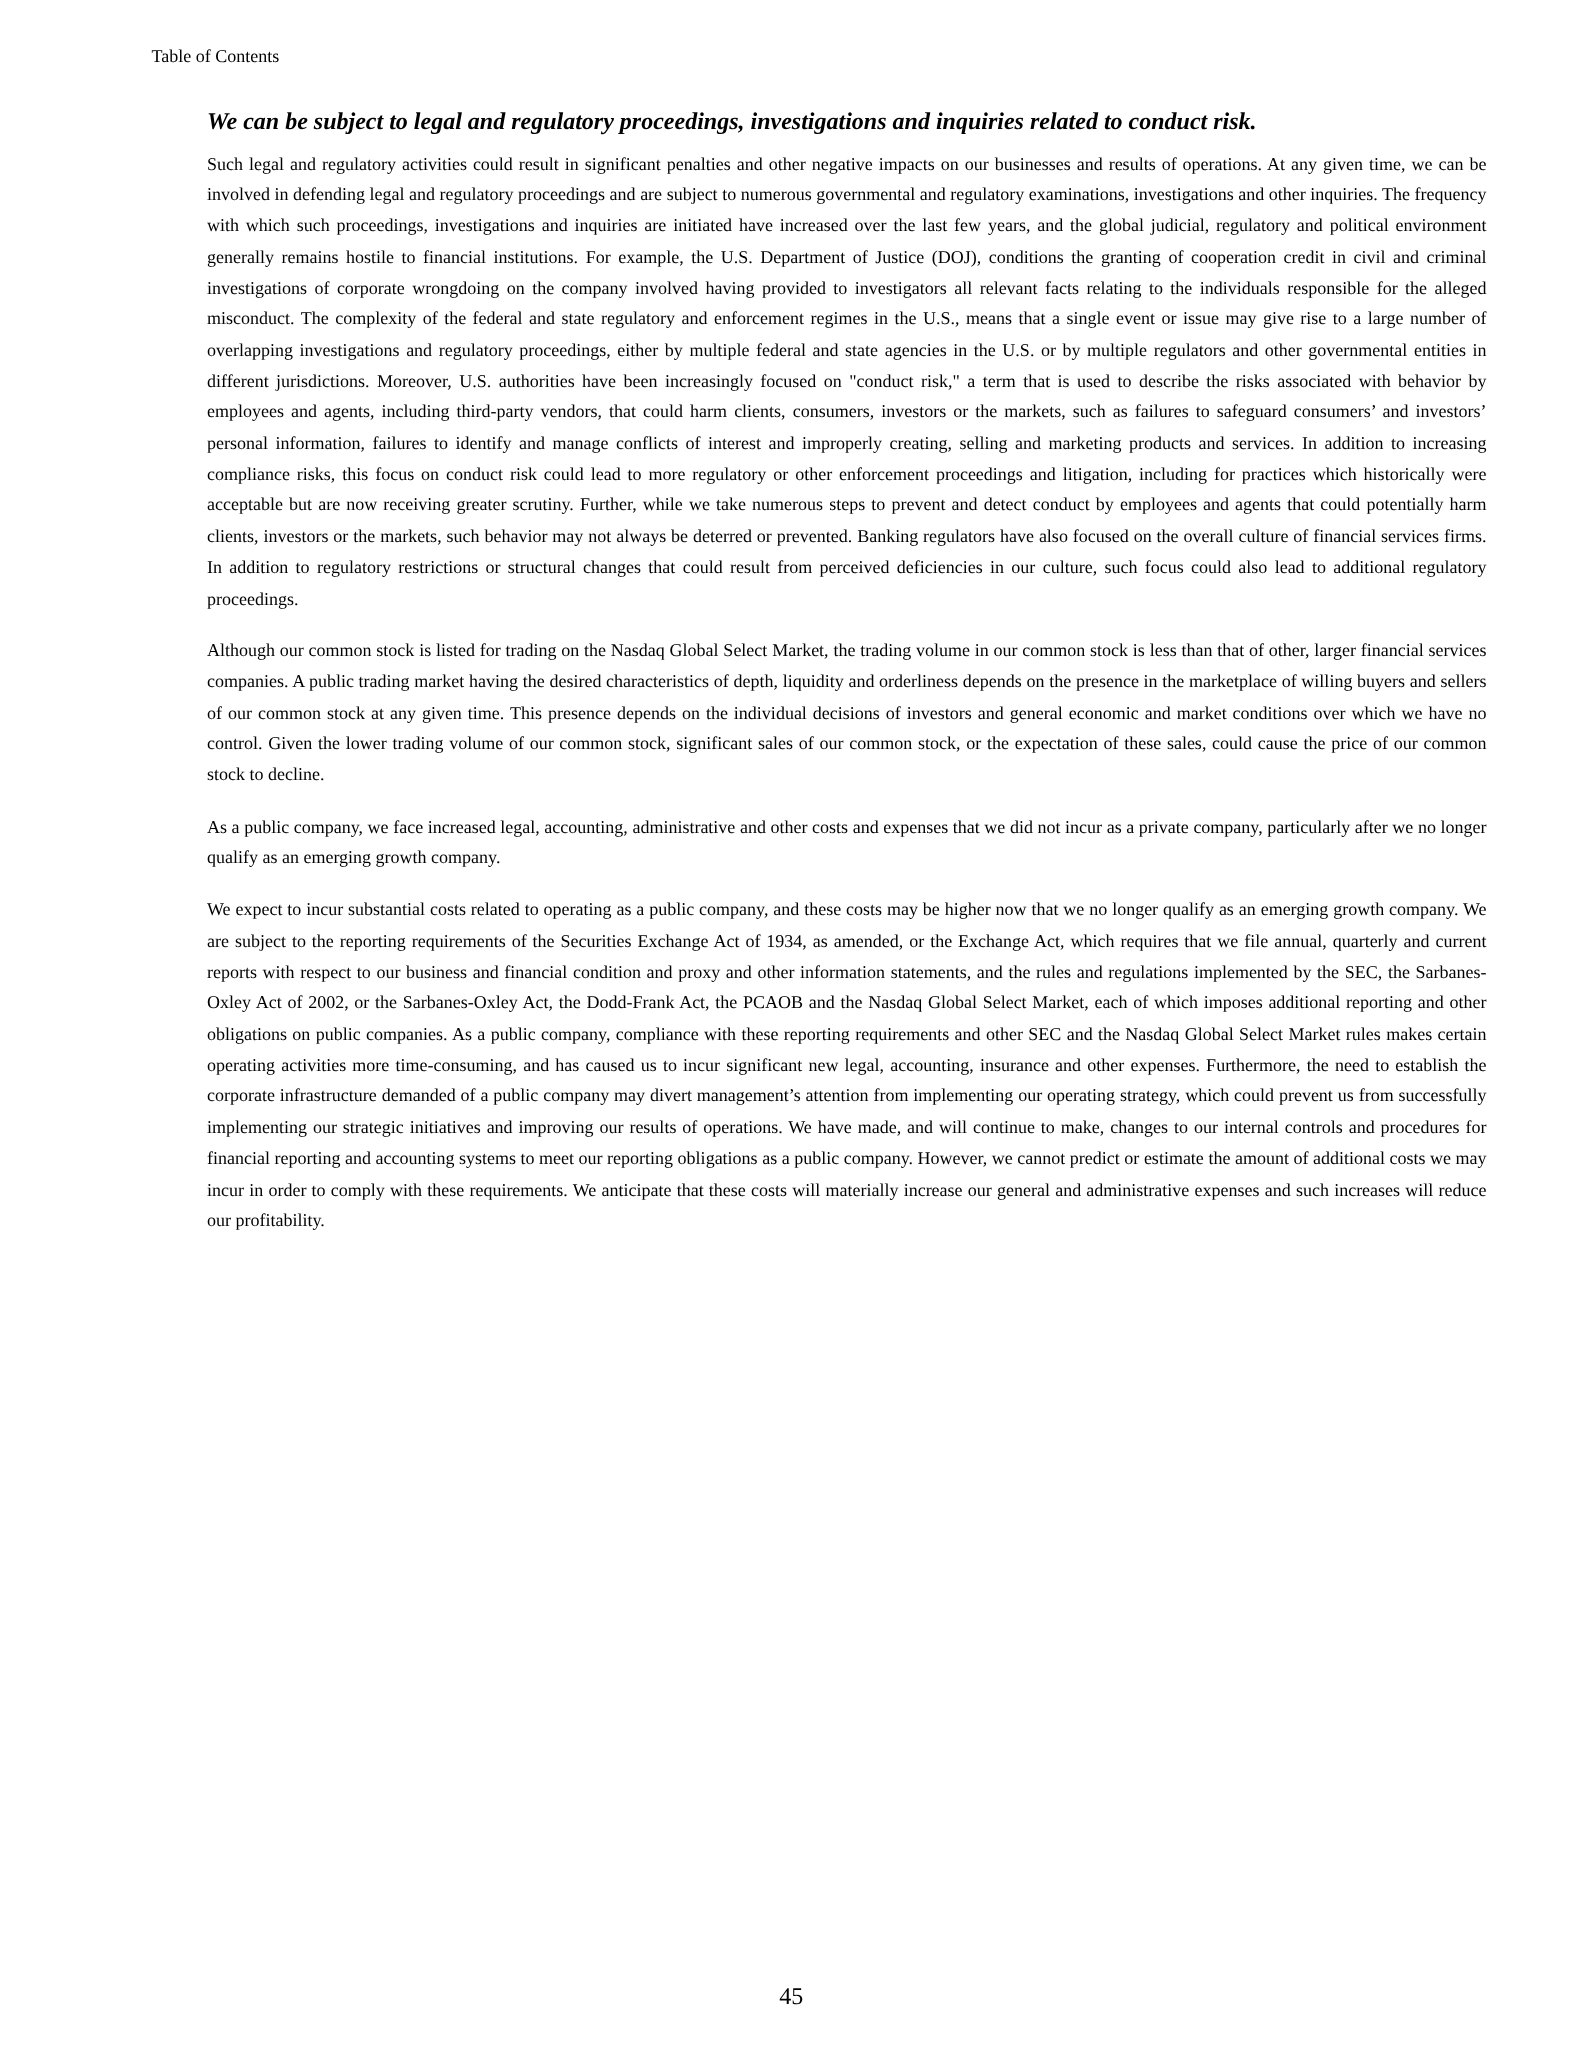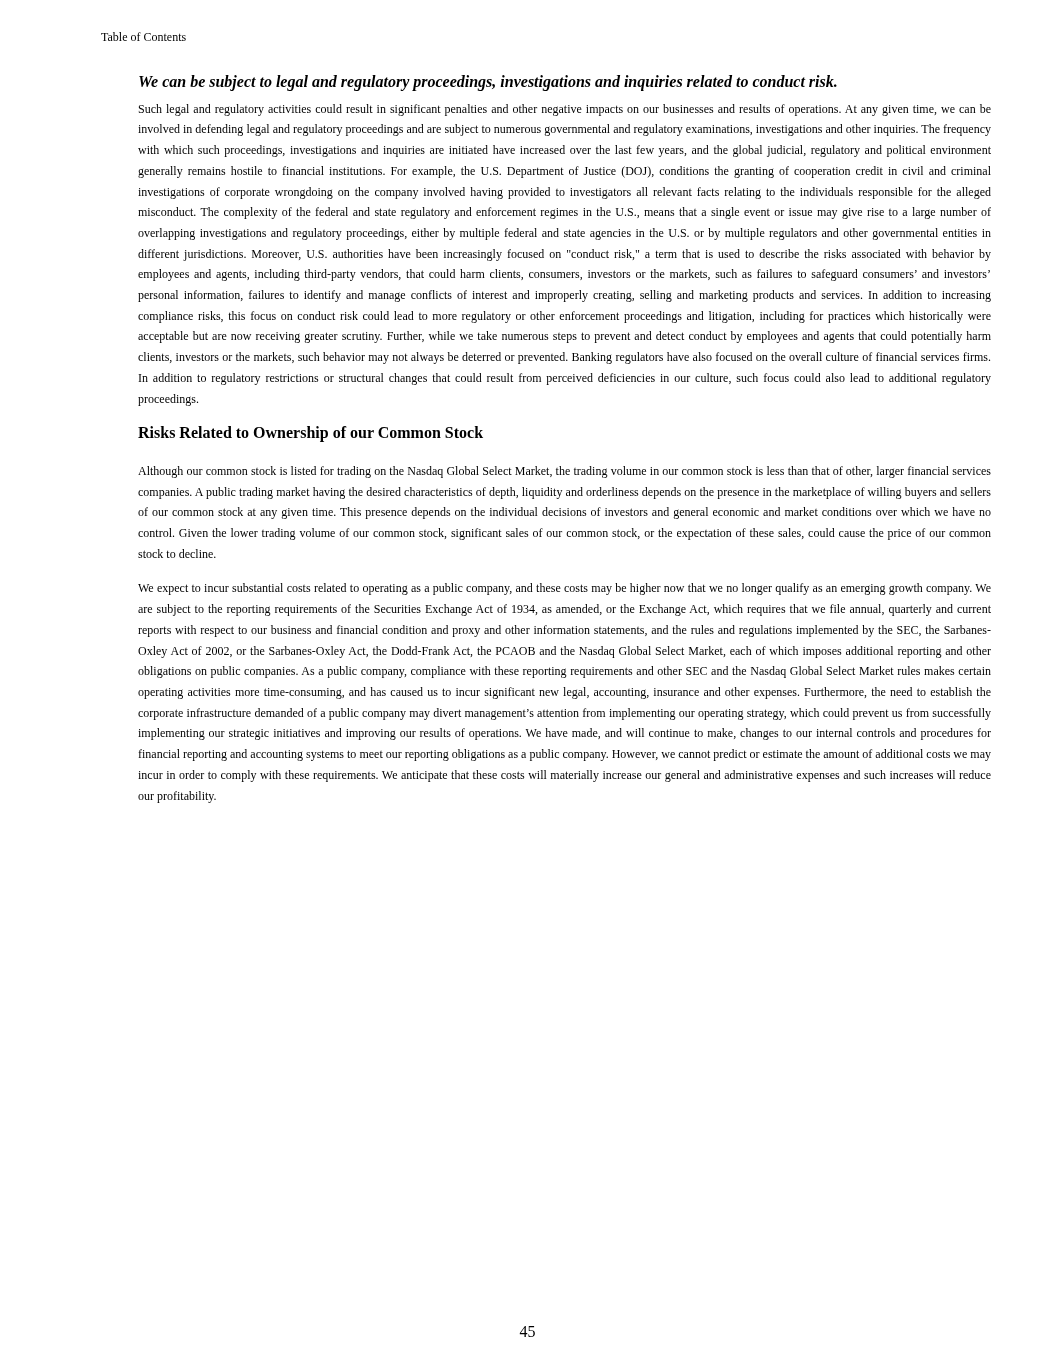--- a/index.html
+++ b/index.html
@@ -73,25 +73,25 @@
 
 <div class="page">
   <a class="toc-link">Table of Contents</a>
 
   <div class="content">
     <section>
       <p class="risk-title">We can be subject to legal and regulatory proceedings, investigations and inquiries related to conduct risk.</p>
       <p class="para">Such legal and regulatory activities could result in significant penalties and other negative impacts on our businesses and results of operations. At any given time, we can be involved in defending legal and regulatory proceedings and are subject to numerous governmental and regulatory examinations, investigations and other inquiries. The frequency with which such proceedings, investigations and inquiries are initiated have increased over the last few years, and the global judicial, regulatory and political environment generally remains hostile to financial institutions. For example, the U.S. Department of Justice (DOJ), conditions the granting of cooperation credit in civil and criminal investigations of corporate wrongdoing on the company involved having provided to investigators all relevant facts relating to the individuals responsible for the alleged misconduct. The complexity of the federal and state regulatory and enforcement regimes in the U.S., means that a single event or issue may give rise to a large number of overlapping investigations and regulatory proceedings, either by multiple federal and state agencies in the U.S. or by multiple regulators and other governmental entities in different jurisdictions. Moreover, U.S. authorities have been increasingly focused on "conduct risk," a term that is used to describe the risks associated with behavior by employees and agents, including third-party vendors, that could harm clients, consumers, investors or the markets, such as failures to safeguard consumers’ and investors’ personal information, failures to identify and manage conflicts of interest and improperly creating, selling and marketing products and services. In addition to increasing compliance risks, this focus on conduct risk could lead to more regulatory or other enforcement proceedings and litigation, including for practices which historically were acceptable but are now receiving greater scrutiny. Further, while we take numerous steps to prevent and detect conduct by employees and agents that could potentially harm clients, investors or the markets, such behavior may not always be deterred or prevented. Banking regulators have also focused on the overall culture of financial services firms. In addition to regulatory restrictions or structural changes that could result from perceived deficiencies in our culture, such focus could also lead to additional regulatory proceedings.</p>
     </section>
 
-    <h3 class="section-heading">Risks Related to Ownership of our Common Stock</h3>
 
     <section>
       <p class="para">Although our common stock is listed for trading on the Nasdaq Global Select Market, the trading volume in our common stock is less than that of other, larger financial services companies. A public trading market having the desired characteristics of depth, liquidity and orderliness depends on the presence in the marketplace of willing buyers and sellers of our common stock at any given time. This presence depends on the individual decisions of investors and general economic and market conditions over which we have no control. Given the lower trading volume of our common stock, significant sales of our common stock, or the expectation of these sales, could cause the price of our common stock to decline.</p>
     </section>
 
     <section>
+      <p class="para">As a public company, we face increased legal, accounting, administrative and other costs and expenses that we did not incur as a private company, particularly after we no longer qualify as an emerging growth company.</p>
       <p class="para">We expect to incur substantial costs related to operating as a public company, and these costs may be higher now that we no longer qualify as an emerging growth company. We are subject to the reporting requirements of the Securities Exchange Act of 1934, as amended, or the Exchange Act, which requires that we file annual, quarterly and current reports with respect to our business and financial condition and proxy and other information statements, and the rules and regulations implemented by the SEC, the Sarbanes-Oxley Act of 2002, or the Sarbanes-Oxley Act, the Dodd-Frank Act, the PCAOB and the Nasdaq Global Select Market, each of which imposes additional reporting and other obligations on public companies. As a public company, compliance with these reporting requirements and other SEC and the Nasdaq Global Select Market rules makes certain operating activities more time-consuming, and has caused us to incur significant new legal, accounting, insurance and other expenses. Furthermore, the need to establish the corporate infrastructure demanded of a public company may divert management’s attention from implementing our operating strategy, which could prevent us from successfully implementing our strategic initiatives and improving our results of operations. We have made, and will continue to make, changes to our internal controls and procedures for financial reporting and accounting systems to meet our reporting obligations as a public company. However, we cannot predict or estimate the amount of additional costs we may incur in order to comply with these requirements. We anticipate that these costs will materially increase our general and administrative expenses and such increases will reduce our profitability.</p>
     </section>
   </div>
 </div>
 
 <div class="page-number">45</div>
 
 </body></html>

